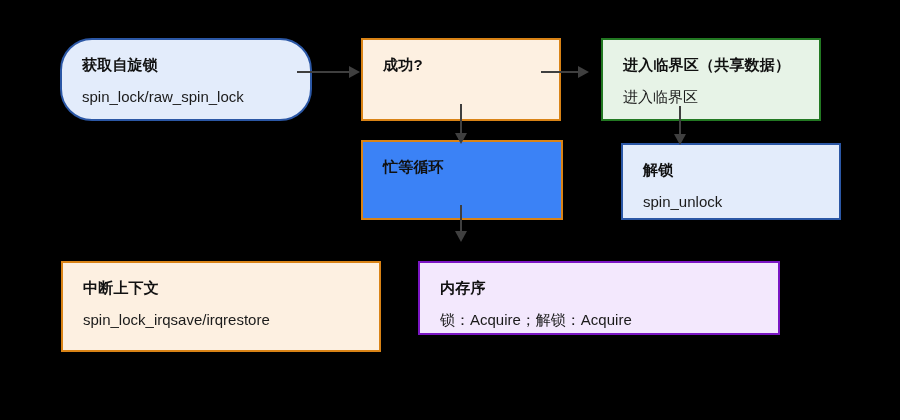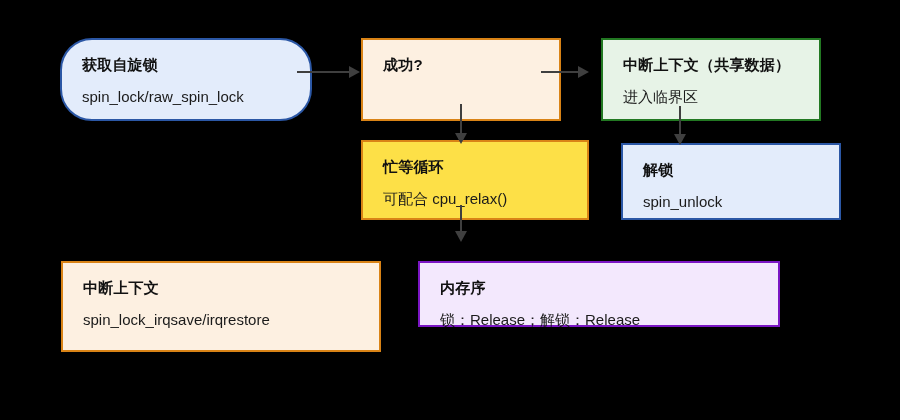--- a/index.html
+++ b/index.html
@@ -87,38 +87,37 @@
 
 <div id="canvas">
     <div class="node" style="left: 60px; top: 38px; width: 252px; height: 83px; background: rgb(227, 236, 251); border-color: rgb(43, 87, 165); border-radius: 32px;">
       <div class="title">获取自旋锁</div>
       <div class="subtitle">spin_lock/raw_spin_lock</div>
     </div>
     <div class="node no-sub" style="left: 361px; top: 38px; width: 200px; height: 83px; background: rgb(253, 240, 225); border-color: rgb(217, 131, 22); padding-left: 46px;">
       <div class="title">成功?</div>
     </div>
     <div class="node" style="left: 601px; top: 38px; width: 220px; height: 83px; background: rgb(231, 243, 231); border-color: rgb(34, 120, 34);">
-      <div class="title">中断上下文（共享数据）</div>
+      <div class="title">进入临界区（共享数据）</div>
       <div class="subtitle">进入临界区</div>
     </div>
-    <div class="node" style="left: 361px; top: 140px; width: 228px; height: 80px; background: #fde047; border-color: rgb(217, 131, 22);">
+    <div class="node" style="left: 361px; top: 140px; width: 202px; height: 80px; background: #3b82f6; border-color: rgb(217, 131, 22);">
       <div class="title">忙等循环</div>
-      <div class="subtitle">可配合 cpu_relax()</div>
     </div>
     <div class="node" style="left: 61px; top: 261px; width: 320px; height: 91px; background: rgb(253, 240, 225); border-color: rgb(217, 131, 22);">
       <div class="title">中断上下文</div>
       <div class="subtitle">spin_lock_irqsave/irqrestore</div>
     </div>
     <div class="node" style="left: 621px; top: 143px; width: 220px; height: 77px; background: rgb(227, 236, 251); border-color: rgb(43, 87, 165);">
       <div class="title">解锁</div>
       <div class="subtitle">spin_unlock</div>
     </div>
-    <div class="node" style="left: 418px; top: 261px; width: 362px; height: 66px; background: rgb(243, 232, 253); border-color: rgb(123, 22, 196);">
+    <div class="node" style="left: 418px; top: 261px; width: 362px; height: 74px; background: rgb(243, 232, 253); border-color: rgb(123, 22, 196);">
       <div class="title">内存序</div>
-      <div class="subtitle">锁：Release；解锁：Release</div>
+      <div class="subtitle">锁：Acquire；解锁：Acquire</div>
     </div>
     <div class="conn" style="left: 297px; top: 71px; width: 1px; height: 1px;">
       <div class="line-h" style="width: 52px; background: rgb(63, 63, 63);"></div>
       <div class="arrowhead-r" style="left: 52px; top: -5px; border-left-color: rgb(63, 63, 63);"></div>
     </div>
     <div class="conn" style="left: 541px; top: 71px; width: 1px; height: 1px;">
       <div class="line-h" style="width: 37px; background: rgb(63, 63, 63);"></div>
       <div class="arrowhead-r" style="left: 37px; top: -5px; border-left-color: rgb(63, 63, 63);"></div>
     </div>
     <div class="conn" style="left: 460px; top: 104px; width: 1px; height: 1px;">

